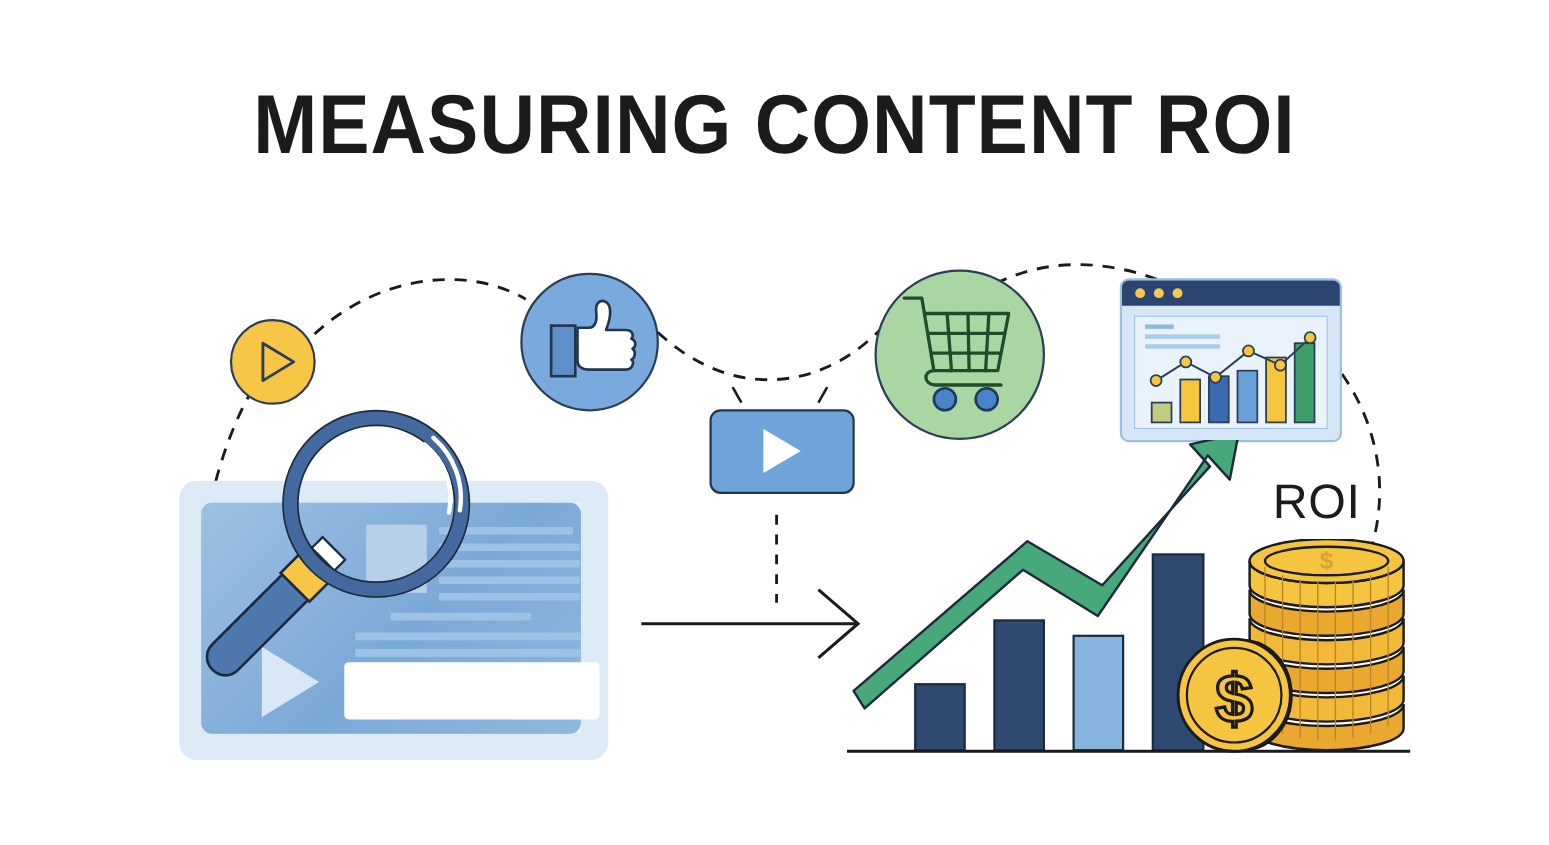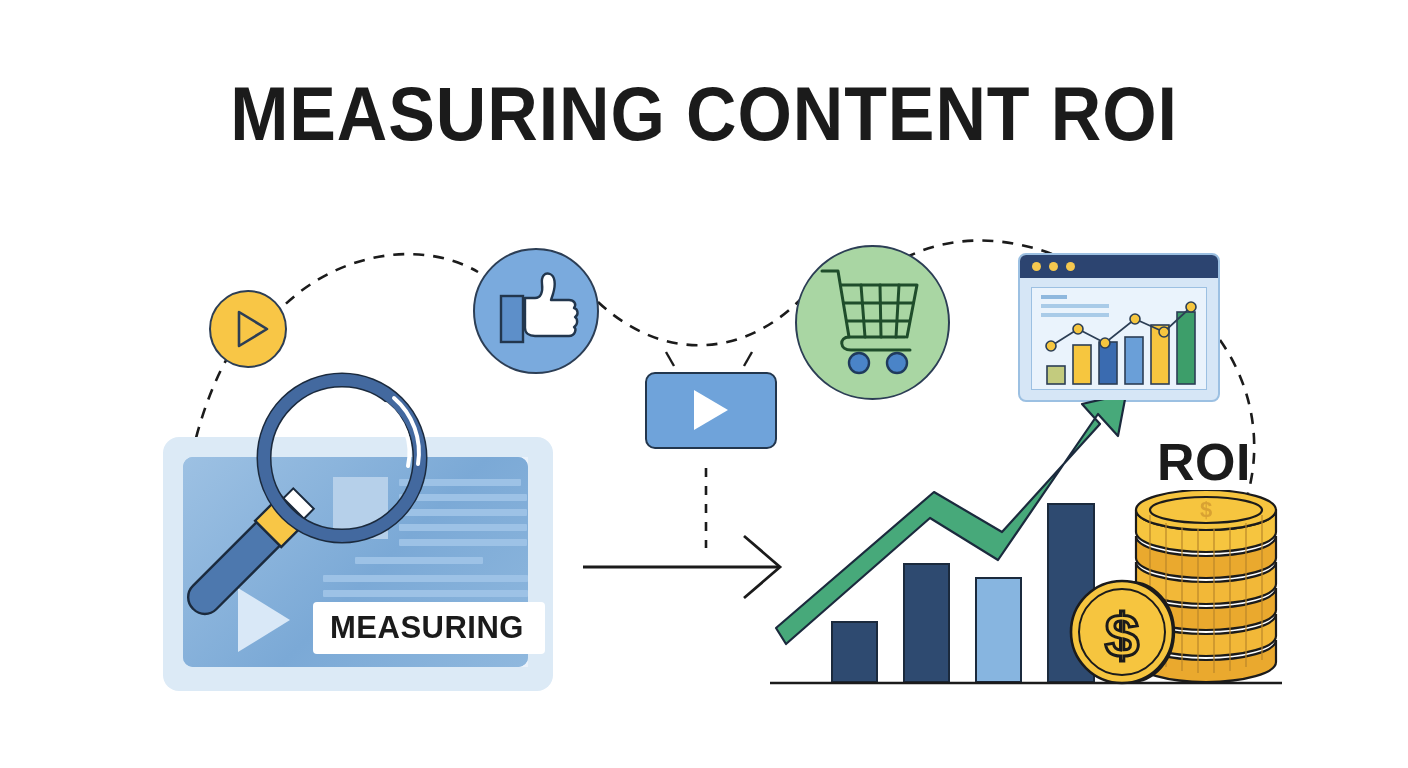--- a/index.html
+++ b/index.html
@@ -57,21 +57,21 @@
   
   #dash{left:1018px;top:253px;width:202px;height:149px;
     background:#d6e6f6;border:2px solid #9cc0e2;border-radius:8px;box-sizing:border-box;}
   #dash-bar{left:1020px;top:255px;width:198px;height:23px;background:#2c4470;
     border-radius:6px 6px 0 0;}
   .dot{border-radius:50%;background:#f5c84f;width:9px;height:9px;}
   #dash-screen{left:1031px;top:287px;width:176px;height:103px;
     background:#eaf3fc;border:1.5px solid #9cc0e2;box-sizing:border-box;}
 
   
-  #roi{left:1157px;top:432px;font-size:52px;font-weight:700;color:#1b1b1b;letter-spacing:0.5px;}
+  #roi{left:1157px;top:432px;font-size:44px;font-weight:400;color:#1b1b1b;letter-spacing:0.5px;}
 
   svg{display:block;}
   .nofill{fill:none;}
 </style>
 </head>
 <body>
 
 <div id="stage">
 
   <div class="abs" id="title">MEASURING CONTENT ROI</div>
@@ -108,21 +108,20 @@
   <div class="abs tline" style="left:399px;top:494px;width:128px;"></div>
   <div class="abs tline" style="left:399px;top:509px;width:128px;"></div>
   <div class="abs tline" style="left:399px;top:524px;width:128px;"></div>
   <div class="abs tline" style="left:399px;top:539px;width:128px;"></div>
   <div class="abs tline" style="left:355px;top:557px;width:128px;"></div>
   <div class="abs tline" style="left:323px;top:575px;width:205px;"></div>
   <div class="abs tline" style="left:323px;top:590px;width:205px;"></div>
   <div class="abs tline" style="left:323px;top:605px;width:108px;"></div>
 
   <div class="abs" id="meas-band"></div>
-  <div class="abs" id="meas-text">MEASURING</div>
 
   <svg class="abs" style="left:140px;top:360px;" width="300" height="300">
 
     <g transform="rotate(-45 125 175)">
       <rect x="22" y="160" width="128" height="33" rx="16" fill="#4d78ae" stroke="#1b2a3d" stroke-width="2.4"></rect>
       <rect x="128" y="158" width="36" height="37" fill="#f8c646" stroke="#1b2a3d" stroke-width="2.4"></rect>
       <rect x="164" y="162" width="14" height="29" fill="#ffffff" stroke="#1b2a3d" stroke-width="2"></rect>
     </g>
 
     <circle cx="202" cy="98" r="84" fill="none" stroke="#1b2a3d" stroke-width="3"></circle>

